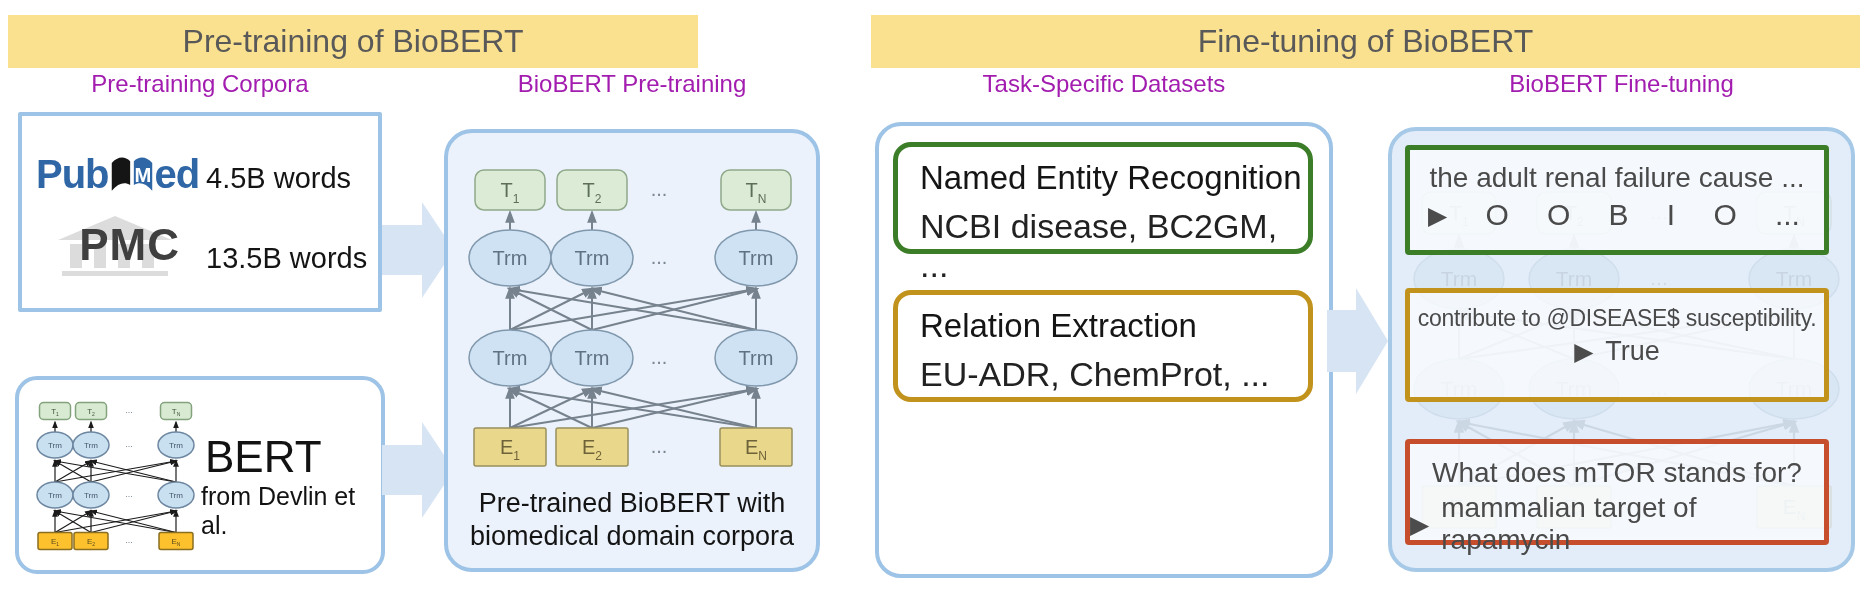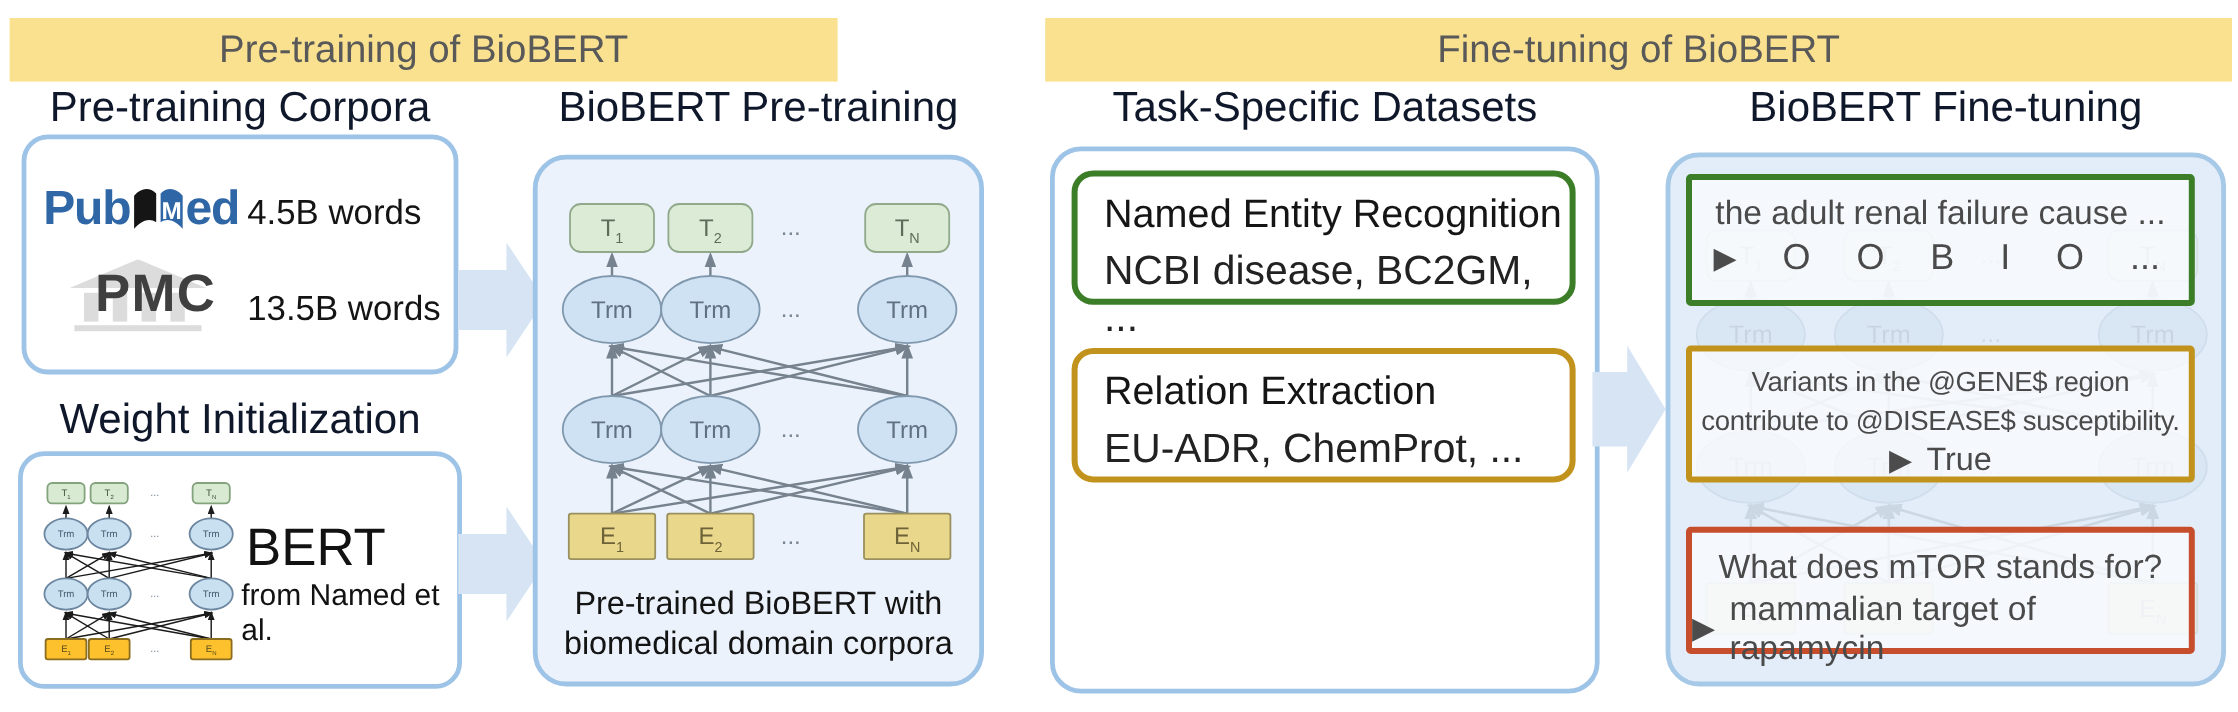--- a/index.html
+++ b/index.html
@@ -1,23 +1,23 @@
 <!DOCTYPE html>
 <html><head>
 <meta charset="utf-8">
 <style>
   html,body{margin:0;padding:0;background:#fff;}
   #fig{position:relative;width:1865px;height:593px;background:#fff;overflow:hidden;
        font-family:"Liberation Sans",sans-serif;}
   .banner{position:absolute;top:15px;height:53px;background:#fae18f;
           display:flex;align-items:center;justify-content:center;
           font-size:32px;color:#595959;}
-  .section-label{position:absolute;top:70px;text-align:center;font-size:35px;color:#0f172a;}
+  .section-label{position:absolute;top:70px;text-align:center;font-size:24px;color:#a21caf;}
   .panel{position:absolute;box-sizing:border-box;border:4px solid #9dc3e6;border-radius:26px;background:#fff;}
-  #corpora-box{left:18px;top:112px;width:364px;height:200px;border-radius:22px;}
+  #corpora-box{left:18px;top:112px;width:364px;height:200px;border-radius:2px;}
   #bert-box{left:15px;top:376px;width:370px;height:198px;border-radius:22px;}
   #pretrain-panel{left:444px;top:129px;width:376px;height:443px;background:#ebf2fb;border-radius:28px;}
   #task-panel{left:875px;top:122px;width:458px;height:456px;}
   #fine-panel{left:1388px;top:127px;width:467px;height:445px;background:#e3edf9;border-radius:28px;border-color:#a6c9e8;}
   .flow-arrow{position:absolute;}
   
   #pubmed-row{position:absolute;left:14px;top:36px;display:flex;align-items:center;}
   .pubmed-txt{font-size:40px;font-weight:bold;color:#2f66a5;letter-spacing:-1px;}
   #pubmed-words{position:absolute;left:184px;top:46px;font-size:29px;color:#141414;}
   #pmc-wrap{position:absolute;left:28px;top:100px;width:130px;height:62px;}
@@ -91,21 +91,20 @@
         <rect x="44" y="28" width="12" height="24" fill="#dcdcdc"></rect>
         <rect x="68" y="28" width="12" height="24" fill="#dcdcdc"></rect>
         <rect x="92" y="28" width="12" height="24" fill="#dcdcdc"></rect>
         <rect x="12" y="55" width="106" height="5" fill="#dcdcdc"></rect>
       </svg>
       <div id="pmc-txt">PMC</div>
     </div>
     <div id="pmc-words">13.5B words</div>
   </div>
 
-  <div class="section-label" style="top:330px;left:8px;width:384px;">Weight Initialization</div>
 
   <div class="panel" id="bert-box">
     <svg id="svg-mini" width="175" height="162" style="position:absolute;left:10px;top:18px;">
         <defs>
           <marker id="svg-mini-ah" viewBox="0 0 8 6" refX="6" refY="3" markerWidth="6.5" markerHeight="5" orient="auto">
             <path d="M0,0 L8,3 L0,6 Z" fill="#1b1b1b"></path>
           </marker>
         </defs>
         <line x1="26" y1="134.5" x2="26" y2="113" stroke="#1b1b1b" stroke-width="1.2" marker-end="url(#svg-mini-ah)"></line>
         <line x1="26" y1="134.5" x2="62" y2="113" stroke="#1b1b1b" stroke-width="1.2" marker-end="url(#svg-mini-ah)"></line>
@@ -151,21 +150,21 @@
         <rect x="131.5" y="4.5" width="31" height="17" rx="4" fill="#d9ead3" stroke="#82a37c" stroke-width="1.5"></rect>
         <text x="147" y="15.64" text-anchor="middle" font-size="8" fill="#3f523c"><tspan>T</tspan><tspan dy="2.5" font-size="5">N</tspan></text>
         <ellipse cx="147" cy="47" rx="18" ry="13" fill="#c9e0f1" stroke="#6d87a0" stroke-width="1.5"></ellipse>
         <text x="147" y="49.64" text-anchor="middle" font-size="8" fill="#44566b">Trm</text>
         <ellipse cx="147" cy="97" rx="18" ry="13" fill="#c9e0f1" stroke="#6d87a0" stroke-width="1.5"></ellipse>
         <text x="147" y="99.64" text-anchor="middle" font-size="8" fill="#44566b">Trm</text>
         <rect x="130" y="134.5" width="34" height="17" rx="2" fill="#fcc12d" stroke="#8a6d1f" stroke-width="1.5"></rect>
         <text x="147" y="145.64" text-anchor="middle" font-size="8" fill="#5c4c1d"><tspan>E</tspan><tspan dy="2.5" font-size="5">N</tspan></text>
       </svg>
     <div id="bert-title">BERT</div>
-    <div id="bert-sub">from Named et al.</div>
+    <div id="bert-sub">from Devlin et al.</div>
   </div>
 
   <svg class="flow-arrow" style="left:378px;top:192px;" width="80" height="116">
     <polygon points="4,33 44,33 44,10 76,58 44,106 44,83 4,83" fill="#d7e4f4"></polygon>
   </svg>
   <svg class="flow-arrow" style="left:378px;top:412px;" width="80" height="116">
     <polygon points="4,33 44,33 44,10 76,58 44,106 44,83 4,83" fill="#d7e4f4"></polygon>
   </svg>
 
   <div class="panel" id="pretrain-panel">
@@ -311,21 +310,20 @@
           <span>O</span>
           <span>O</span>
           <span>B</span>
           <span>I</span>
           <span>O</span>
           <span>...</span>
         </div>
     </div>
 
     <div class="ex-box bd-gold" id="ex-re">
-      <div class="re-line">Variants in the @GENE$ region</div>
       <div class="re-line">contribute to @DISEASE$ susceptibility.</div>
       <div class="answer-row">
         <span class="tri">▶</span>
         <span>True</span>
       </div>
     </div>
 
     <div class="ex-box bd-red" id="ex-qa">
       <div id="qa-q">What does mTOR stands for?</div>
       <div class="answer-row">

